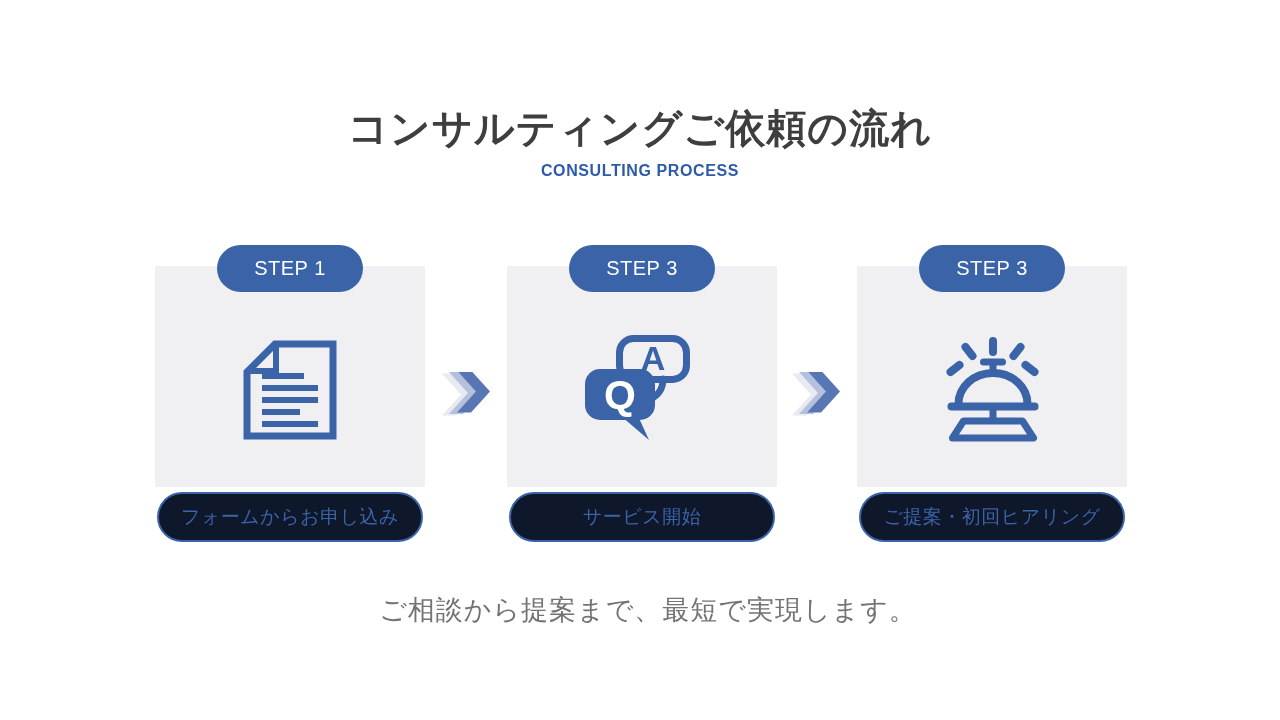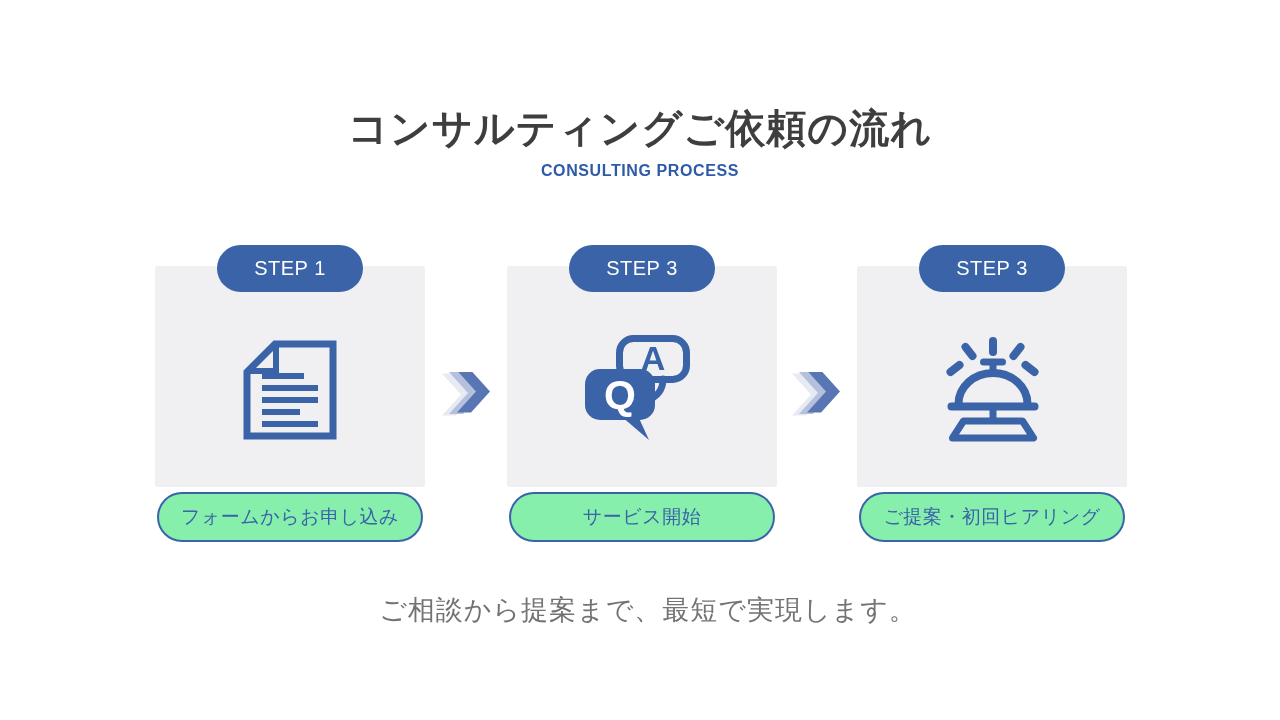--- a/index.html
+++ b/index.html
@@ -41,21 +41,21 @@
     width:146px;height:47px;
     background:#3a63a8;border-radius:24px;
     color:#ffffff;font-size:20px;font-weight:500;letter-spacing:.5px;
     display:flex;align-items:center;justify-content:center;
     z-index:2;
   }
 
   .pill{
     position:absolute;top:247px;left:2px;
     width:266px;height:50px;box-sizing:border-box;
-    background:#86efac;border:2px solid #3a63a8;border-radius:26px;
+    background:#0f172a;border:2px solid #3a63a8;border-radius:26px;
     color:#3a63a8;font-size:19px;font-weight:500;letter-spacing:.5px;
     display:flex;align-items:center;justify-content:center;
     white-space:nowrap;
   }
 
   .arrow{position:absolute;top:372px;width:48px;height:45px;}
   .arrow-1{left:442px;}
   .arrow-2{left:792px;}
 
   .footer{

